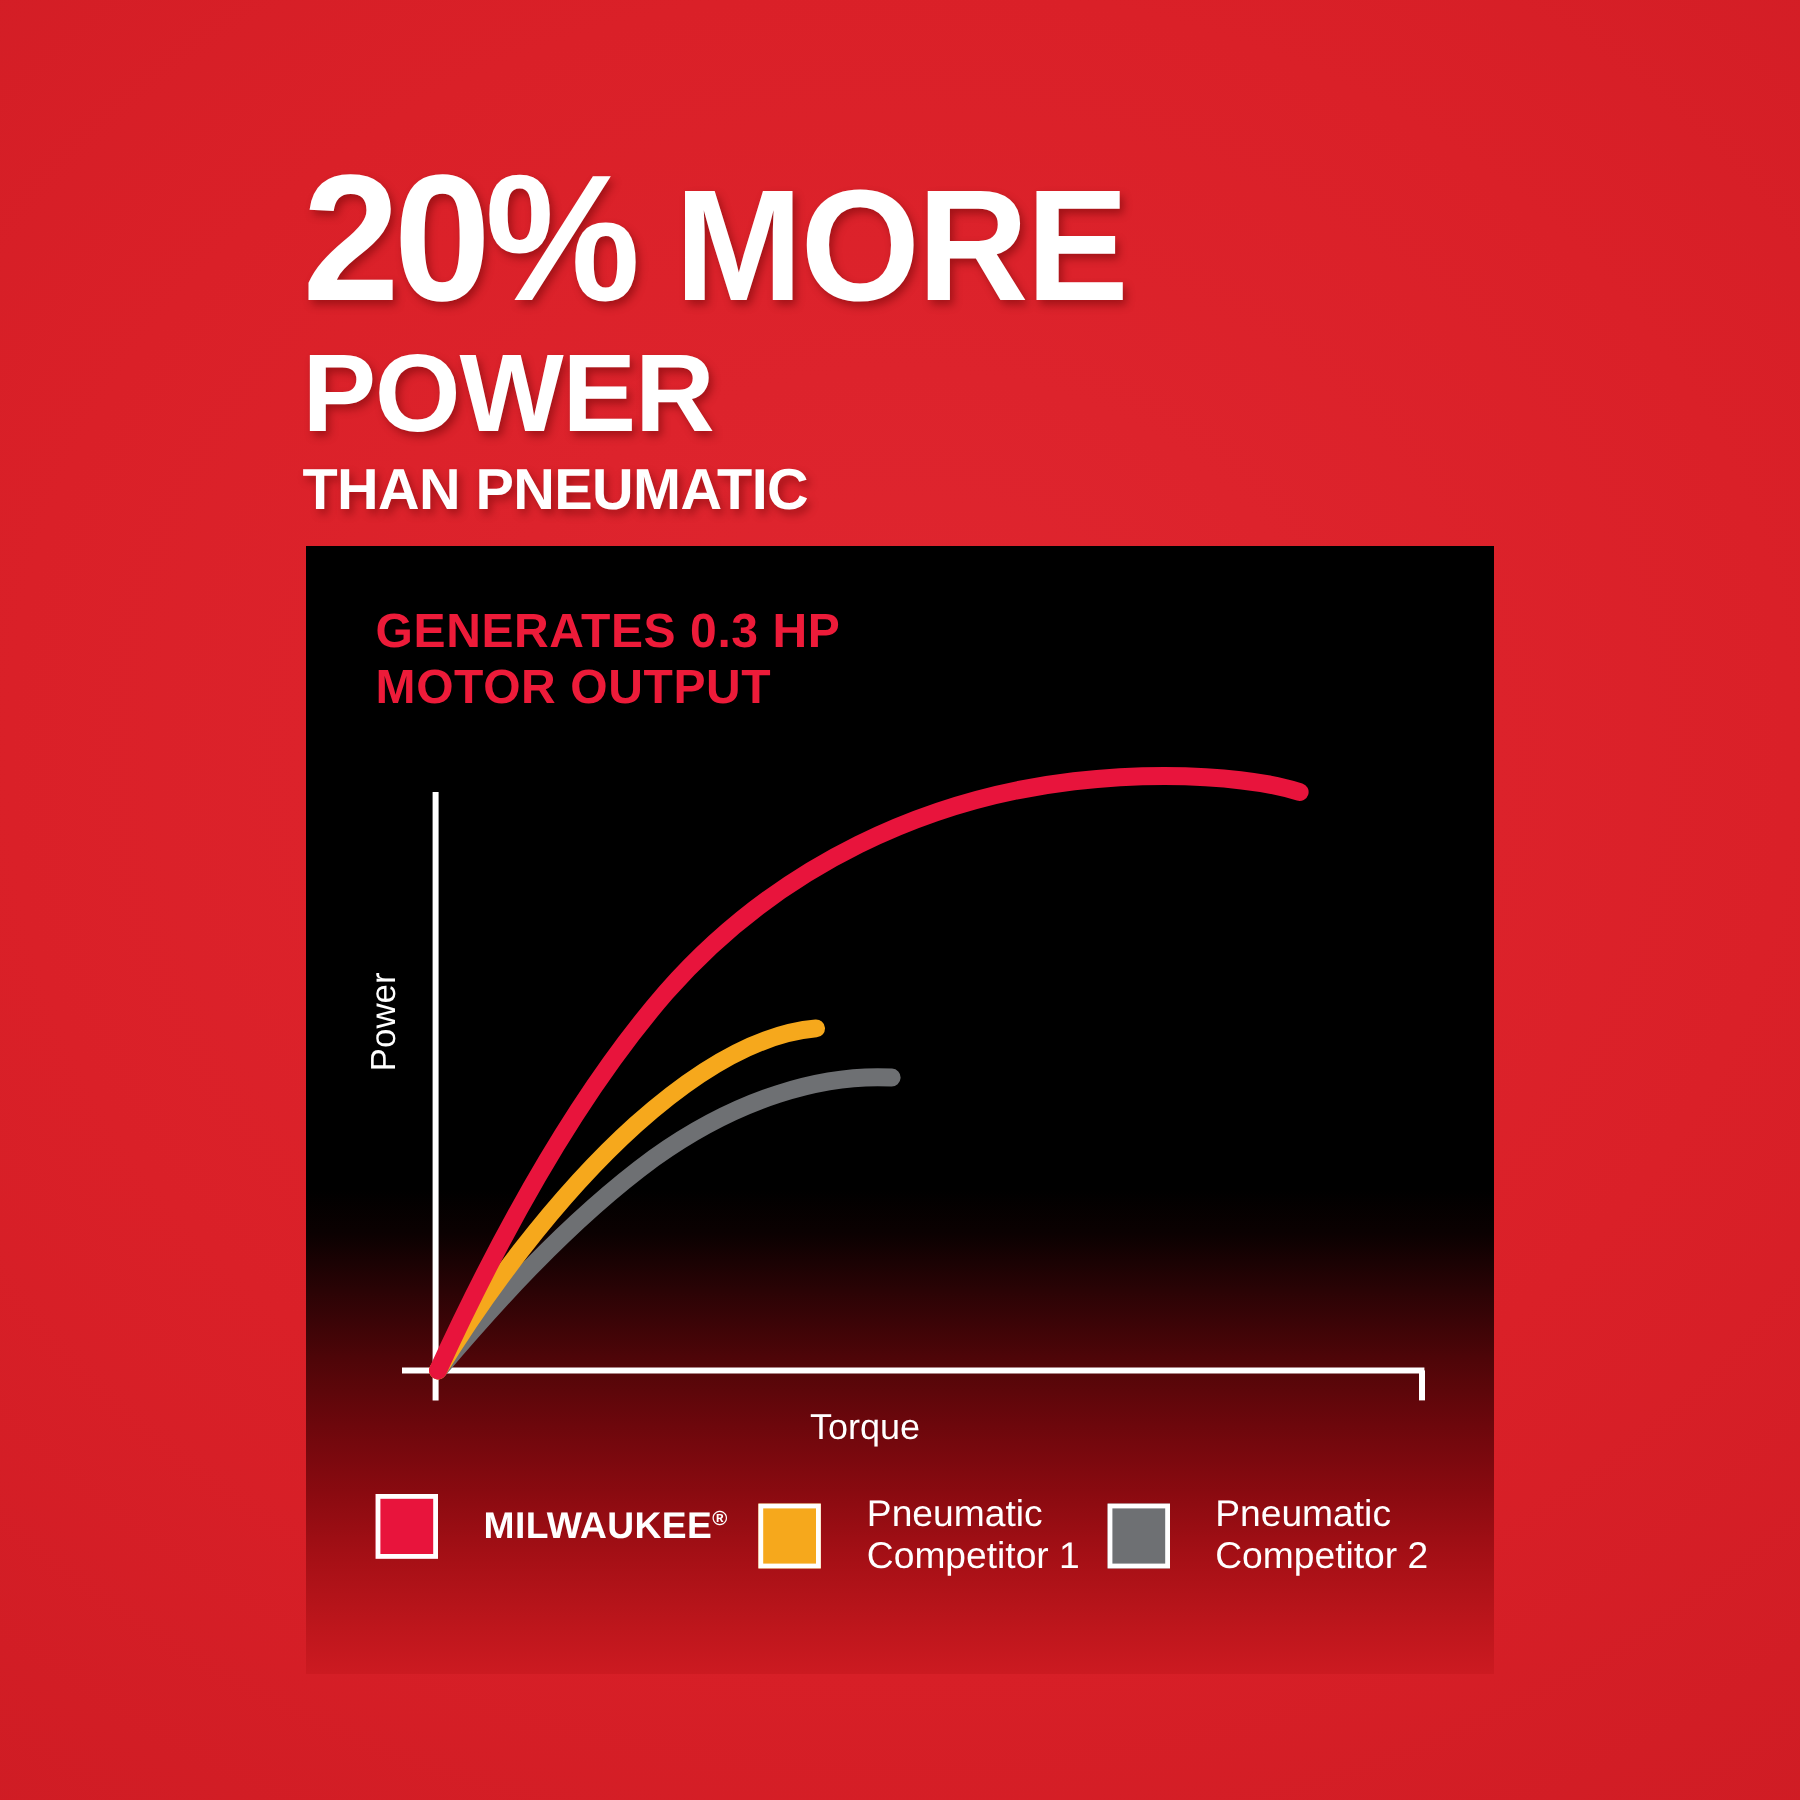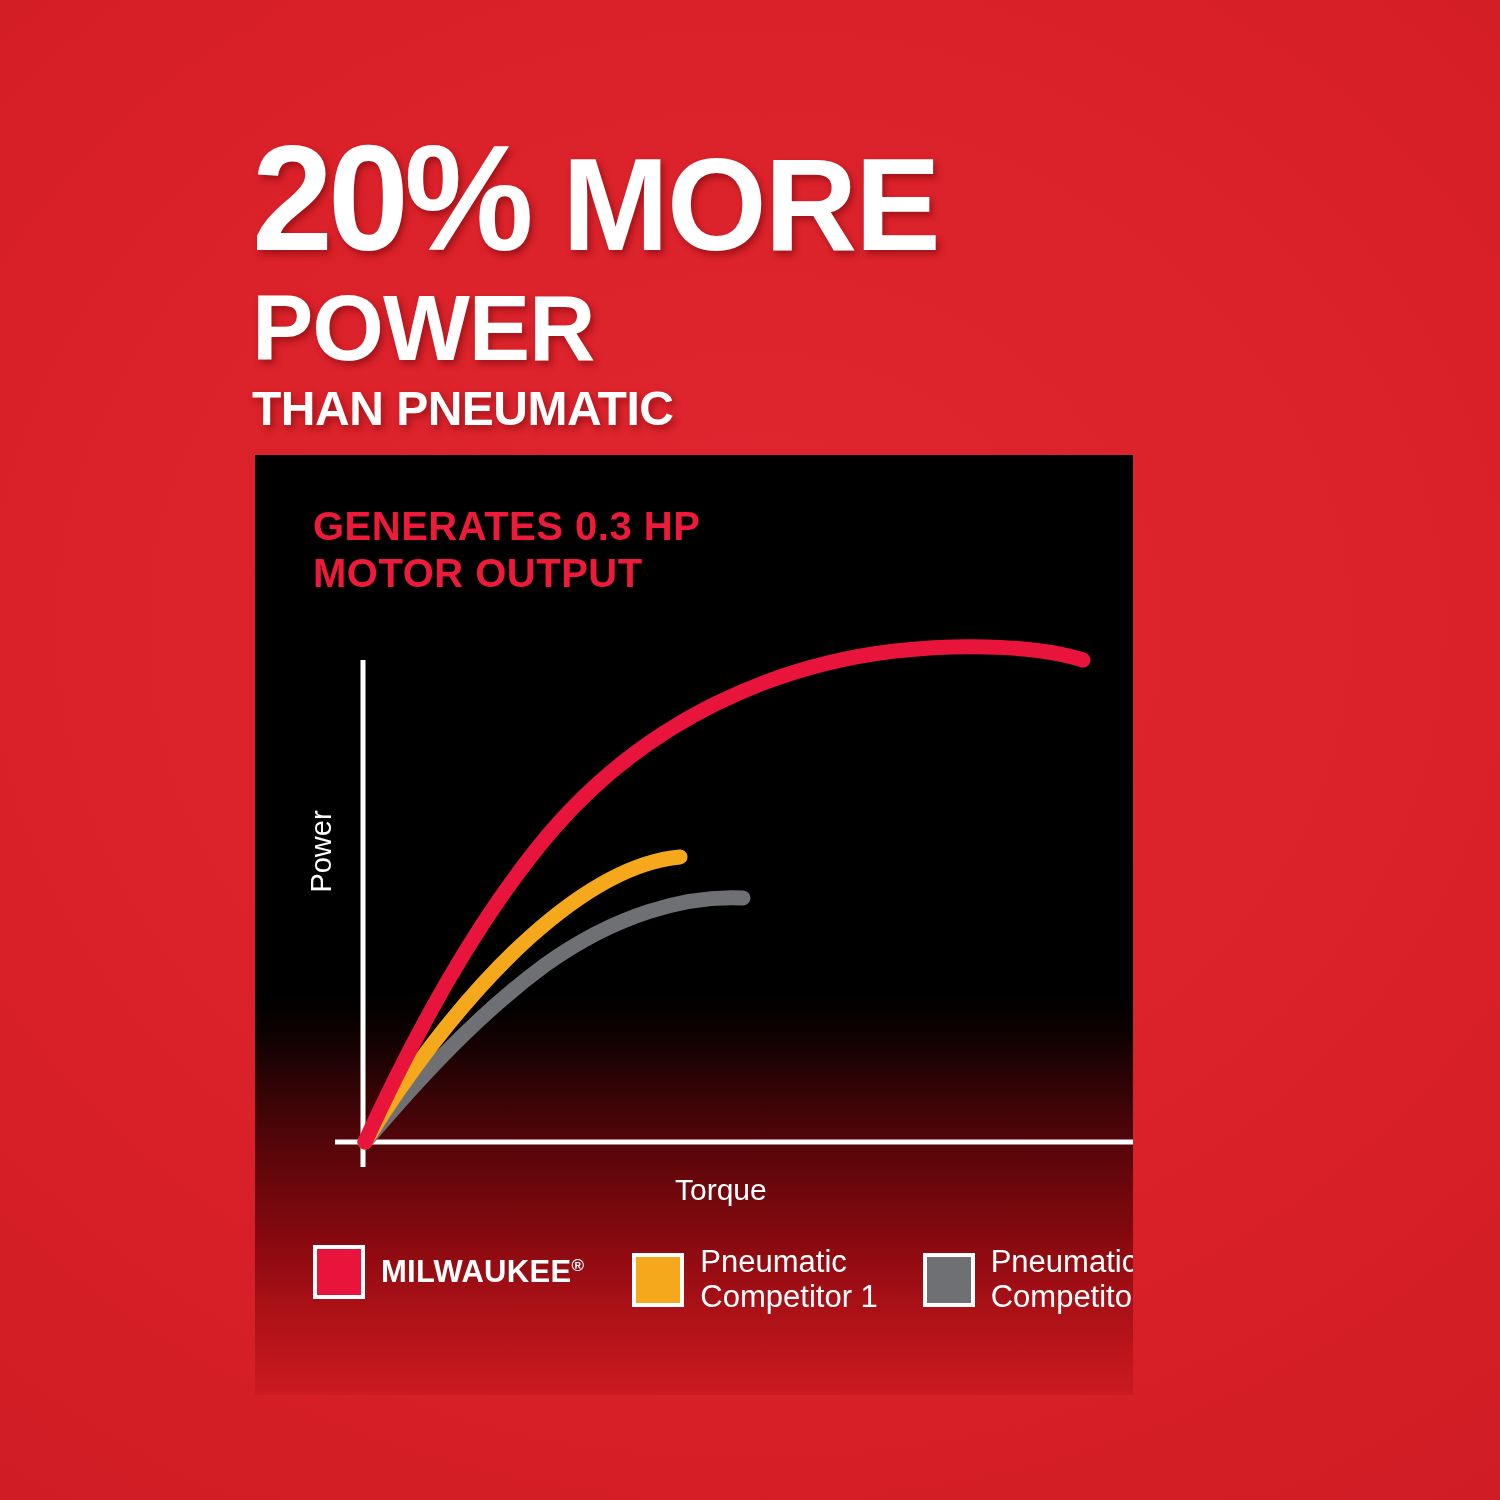--- a/index.html
+++ b/index.html
@@ -61,21 +61,21 @@
     letter-spacing: -0.5px;
     margin-top: 8px;
     white-space: nowrap;
   }
 
   
   #chart-panel {
     position: absolute;
     left: 255px;
     top: 455px;
-    width: 878px;
+    width: 990px;
     height: 940px;
     background: linear-gradient(to bottom,
         #000000 0%,
         #000000 57%,
         #0b0101 61%,
         #2a0305 66%,
         #4e0508 72%,
         #6d070c 78%,
         #8a0a10 84%,
         #a71016 90%,
@@ -149,20 +149,21 @@
     height: 46px;
     border: 4px solid #ffffff;
     flex: 0 0 auto;
   }
   .legend-label {
     color: #ffffff;
     font-size: 31px;
     line-height: 1.12;
     font-weight: normal;
     white-space: pre-line;
+    margin-left: 22px;
   }
   .legend-item.i0 .legend-label {
     font-weight: bold;
     font-size: 31px;
     letter-spacing: 0.3px;
   }
   .legend-label sup {
     font-size: 0.55em;
     vertical-align: super;
   }

